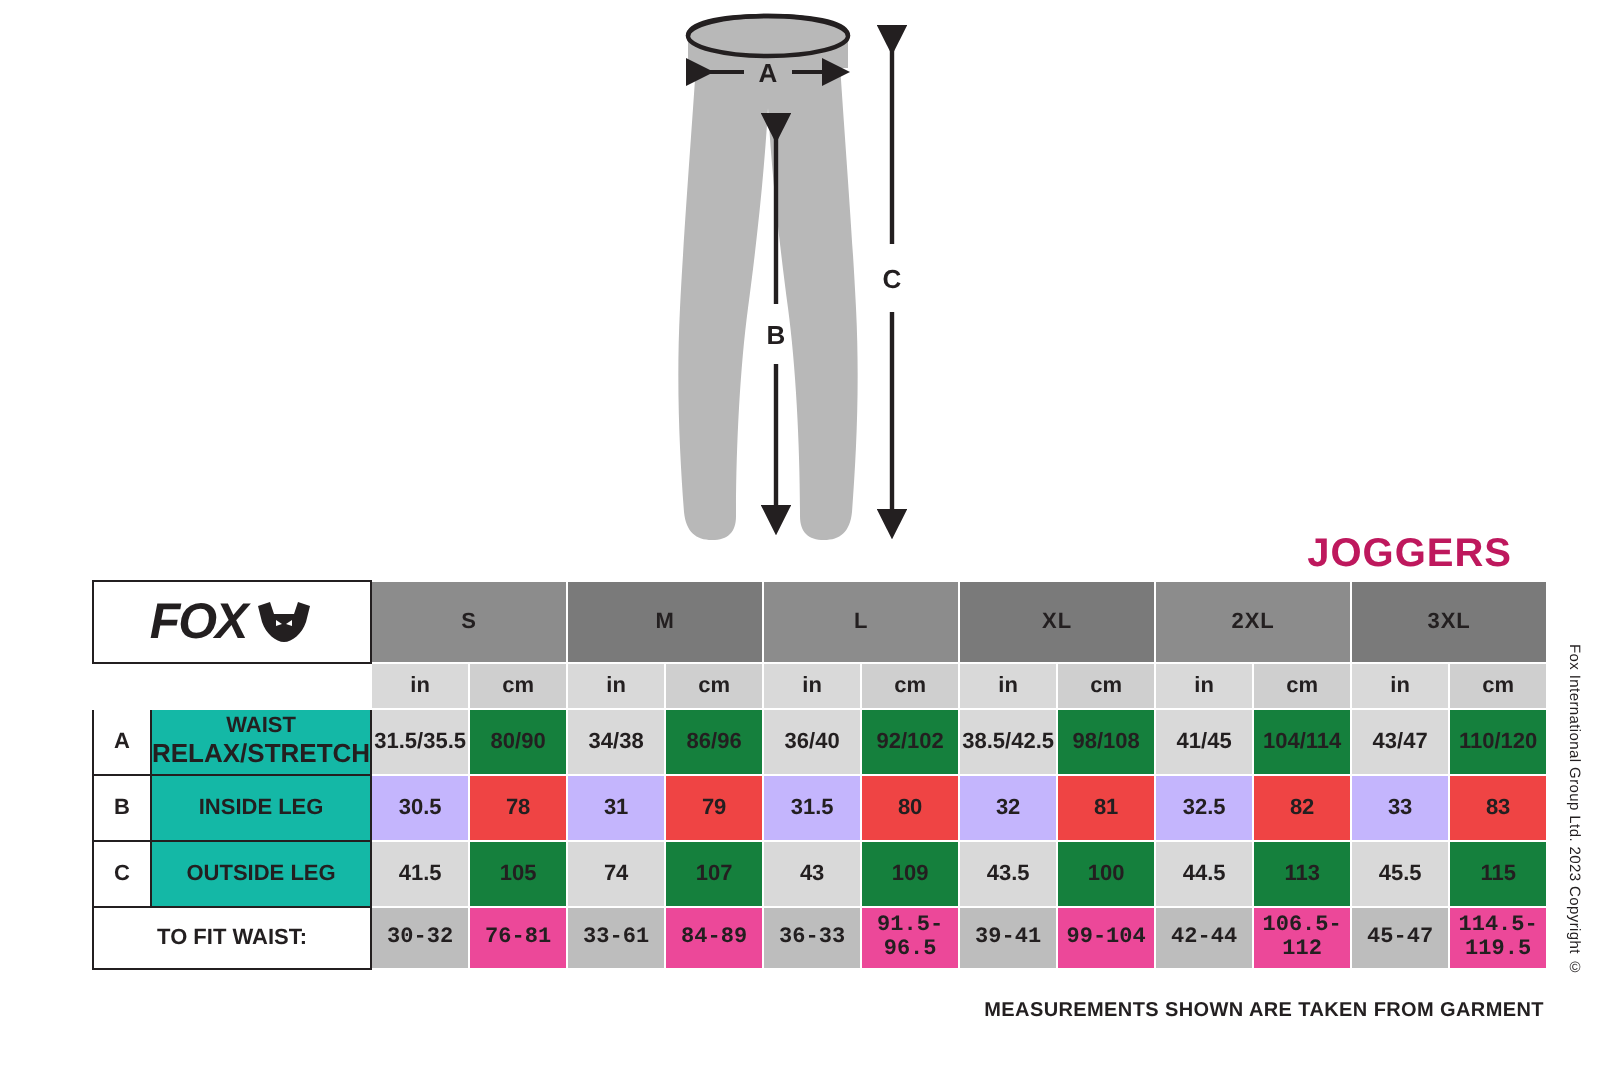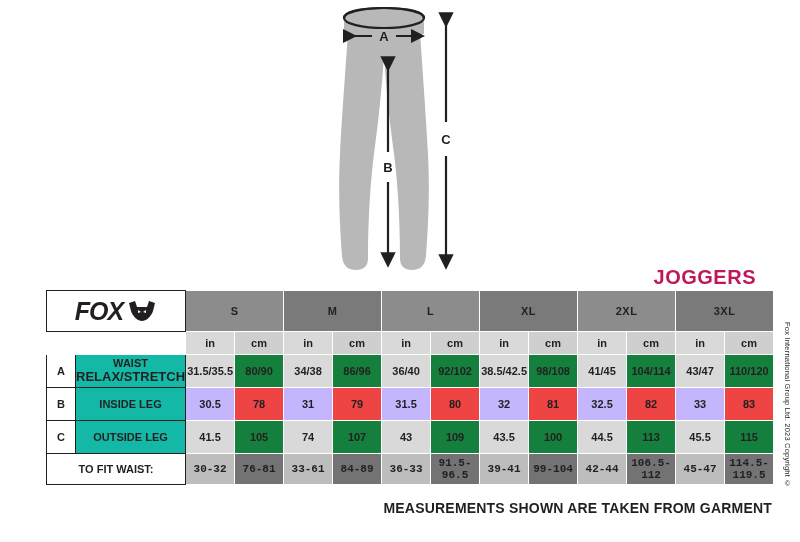--- a/index.html
+++ b/index.html
@@ -135,27 +135,27 @@
     text-align: right;
     padding-right: 7px;
     font-size: 10.5px;
     font-weight: bold;
   }
   .fit-row td.val {
     height: 30px;
     background: #bdbdbd;
     font-family: Liberation Mono, monospace;
   }
-  .fit-row td.val.alt { background: #737373; }
+  .fit-row td.val.alt { background: #ec4899; }
 
   #footer-note {
     position: absolute;
     right: 28px;
     top: 500px;
-    font-size: 14px;
+    font-size: 10px;
     font-weight: bold;
     letter-spacing: 0.2px;
     color: #231f20;
   }
 
   #copyright {
     position: absolute;
     right: 8px;
     top: 322px;
     width: 14px;

